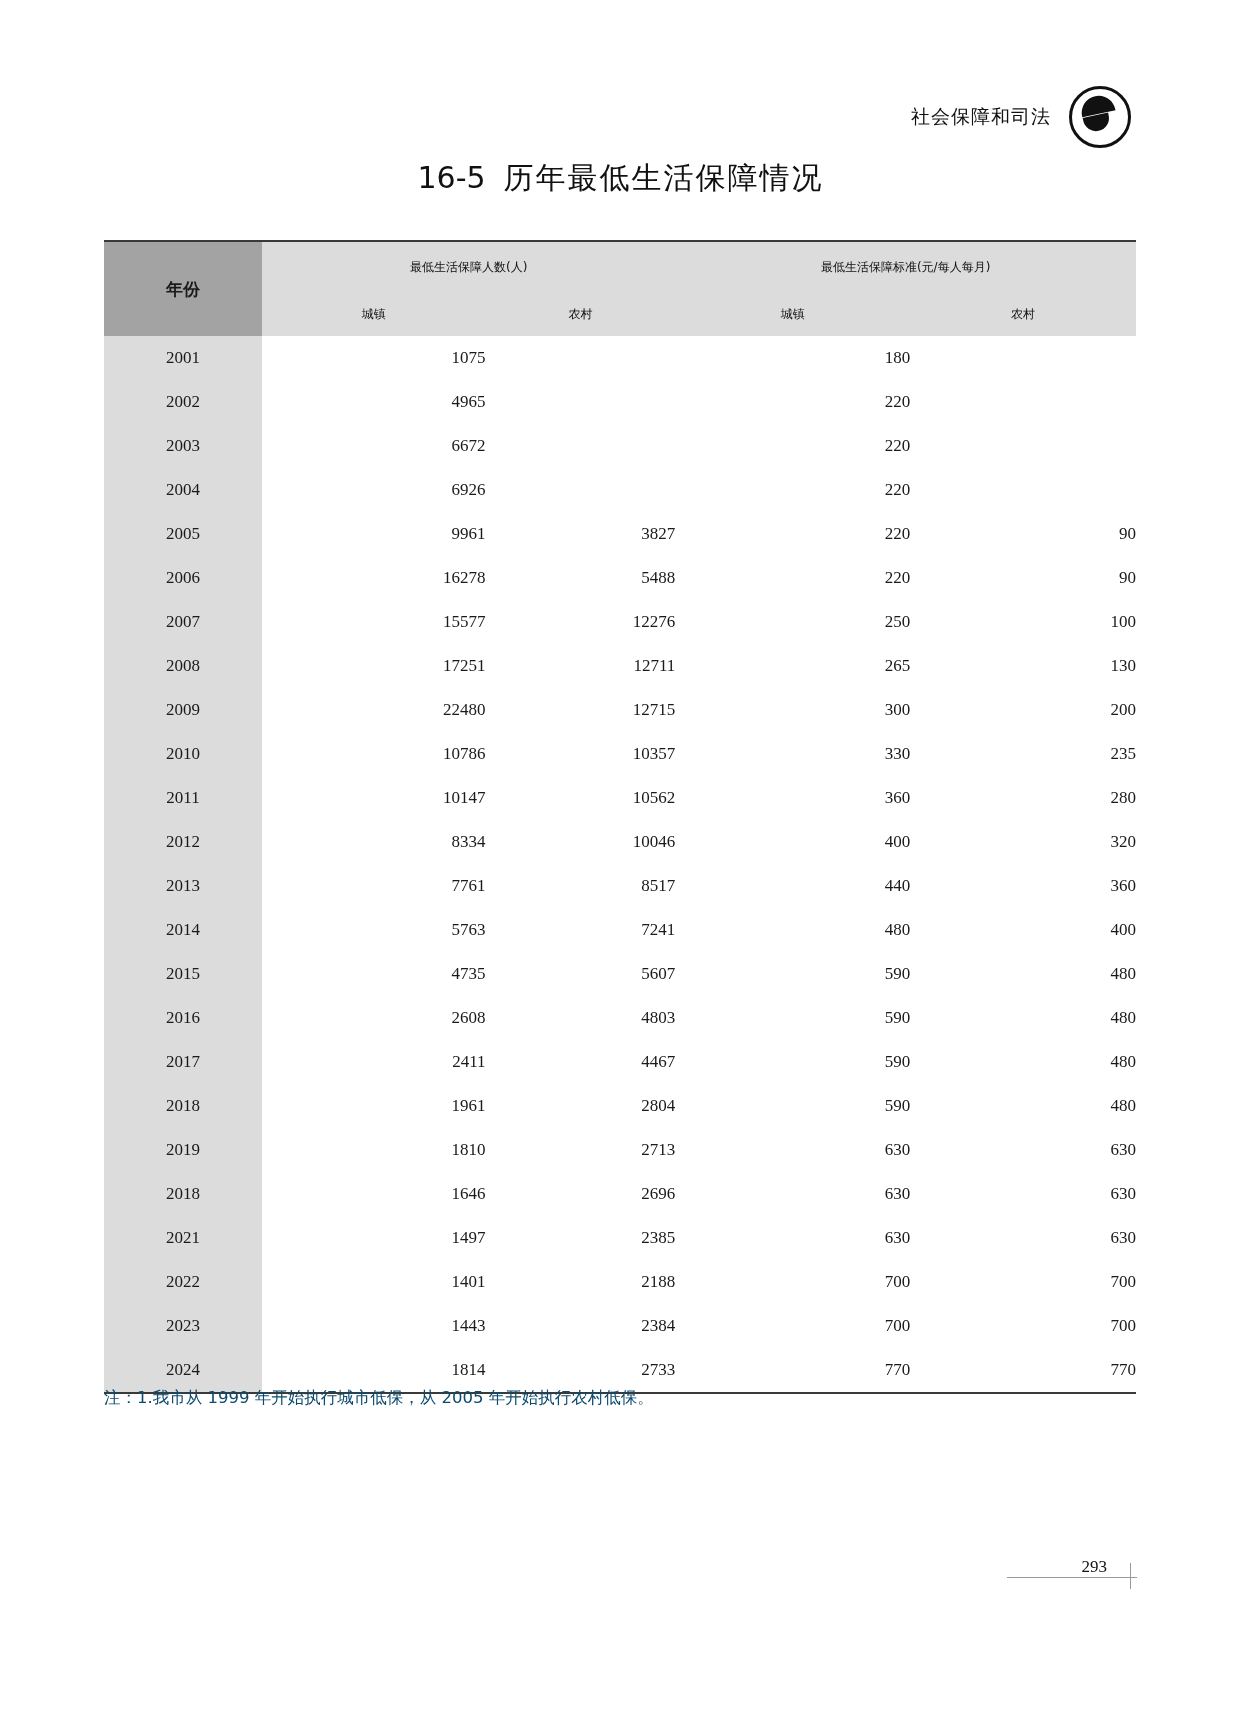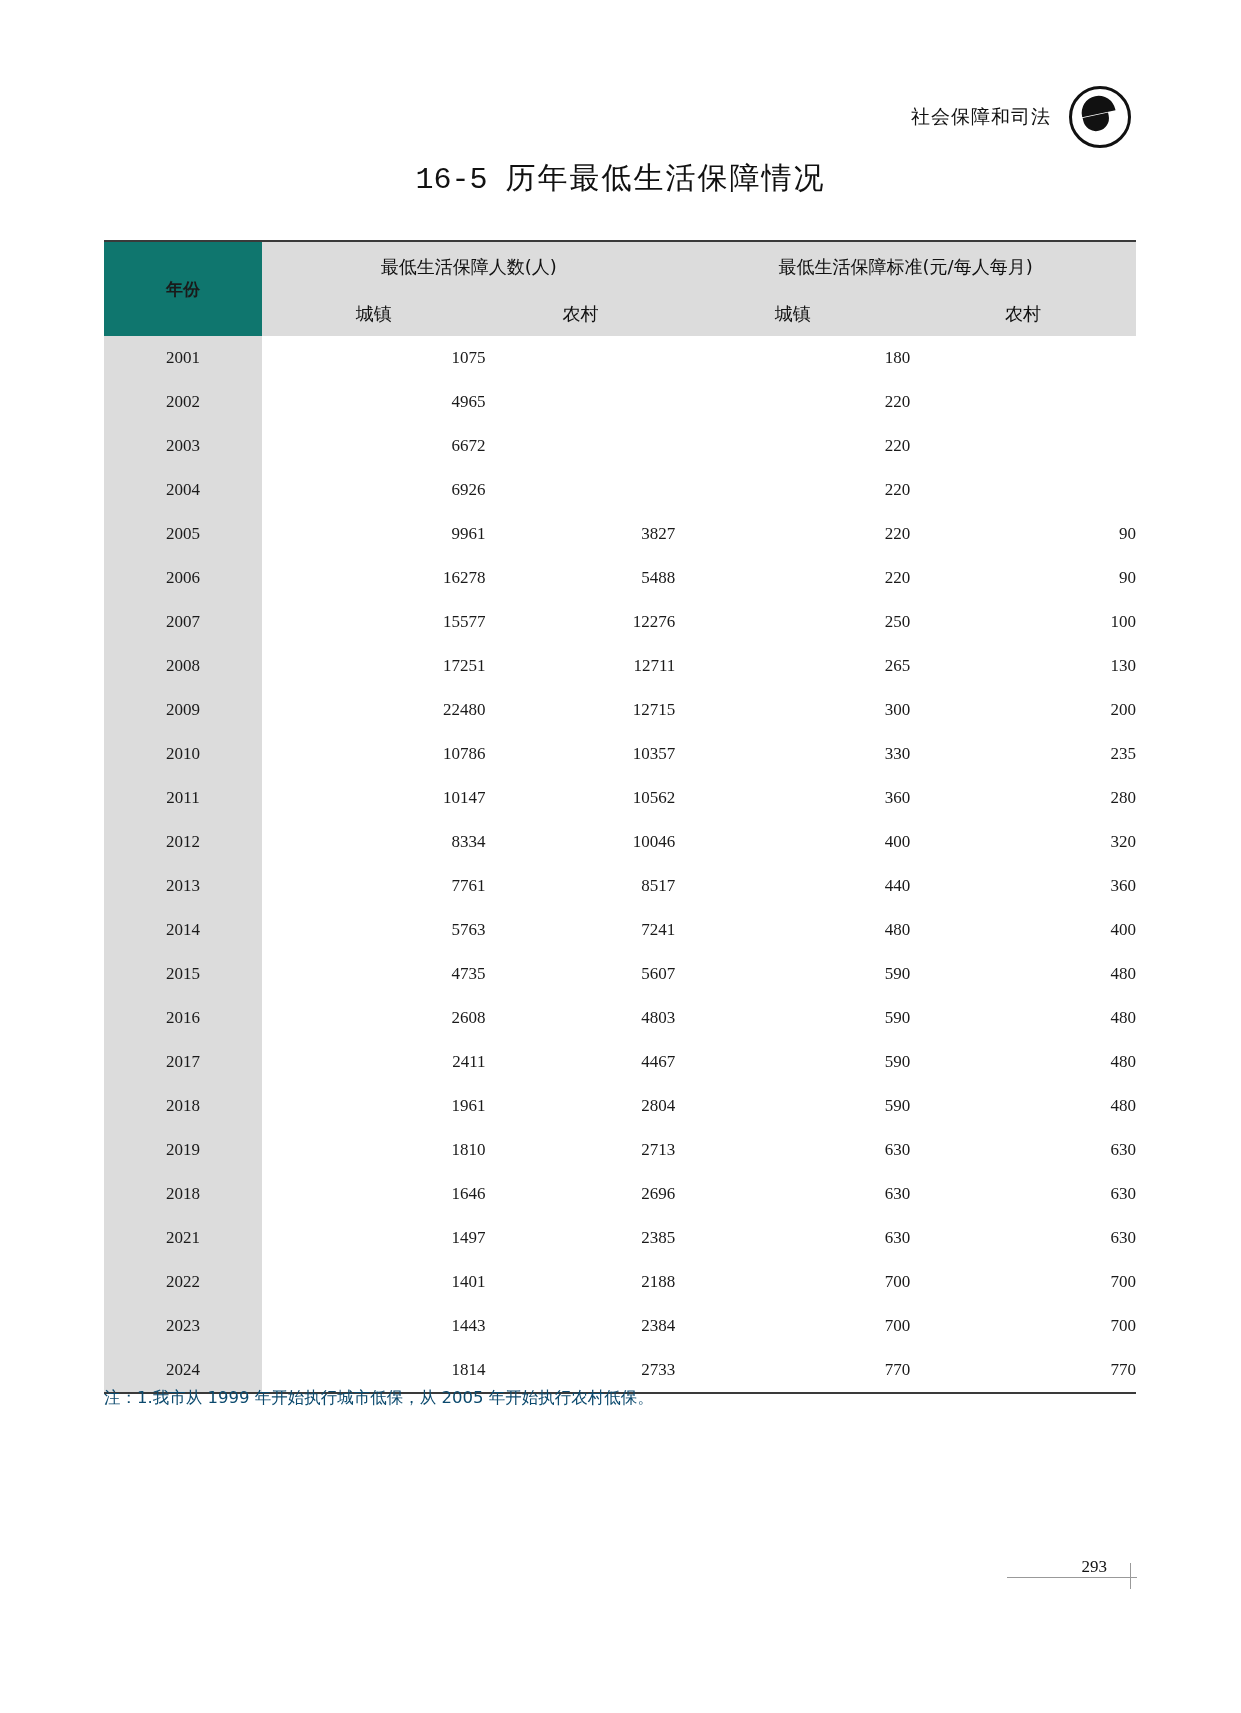--- a/index.html
+++ b/index.html
@@ -73,21 +73,21 @@
     position: absolute;
     top: 158px;
     left: 0;
     width: 100%;
     text-align: center;
     font-family: "DejaVu Sans", sans-serif;
     font-size: 30px;
     letter-spacing: 2px;
     color: #111;
   }
-  .doc-title .num { margin-right: 18px; letter-spacing: 0; font-family: Liberation Mono, monospace; }
+  .doc-title .num { margin-right: 18px; letter-spacing: 0; }
 
   
   .table-wrap {
     position: absolute;
     top: 240px;
     left: 104px;
     width: 1032px;
   }
   table.stat {
     border-collapse: collapse;
@@ -97,30 +97,30 @@
   table.stat th, table.stat td {
     padding: 0;
     border: none;
   }
   .hdr-top-line { border-top: 2px solid #3a3a3a; }
   .thead-cell {
     background: #dcdcdc;
     text-align: center;
     font-weight: normal;
     font-family: "DejaVu Sans", sans-serif;
-    font-size: 18px;
+    font-size: 12px;
     color: #111;
     border-right: 1px solid #ffffff;
   }
   .thead-cell.last { border-right: none; }
   .h-row1 td, .h-row1 th { height: 50px; }
   .h-row2 td, .h-row2 th { height: 44px; }
   .thead-sep { border-bottom: 1px solid #ffffff; }
   .year-head {
-    background: #0f766e;
+    background: #a3a3a3;
     text-align: center;
     font-family: "DejaVu Sans", sans-serif;
     font-size: 17px;
     border-right: 1px solid #ffffff;
     vertical-align: middle;
   }
   .body-row td { height: 44px; vertical-align: middle; }
   .c-year {
     background: #dcdcdc;
     text-align: center;

